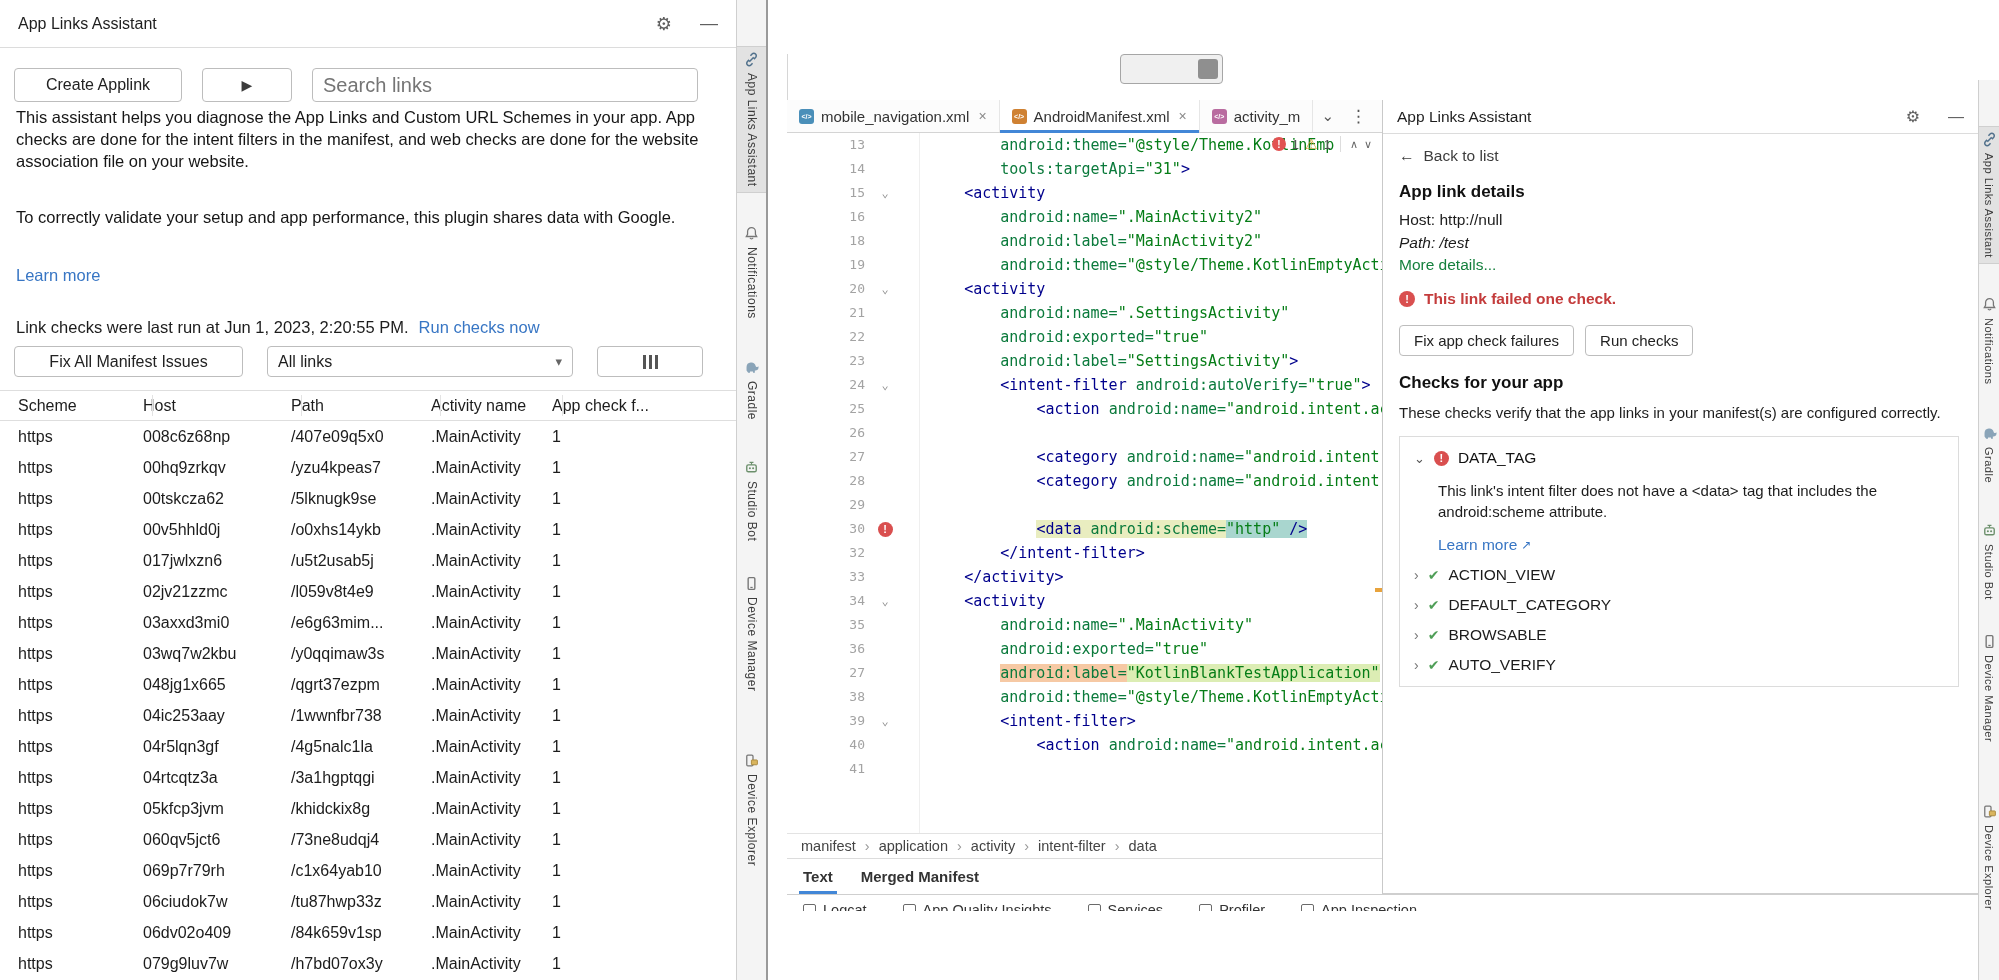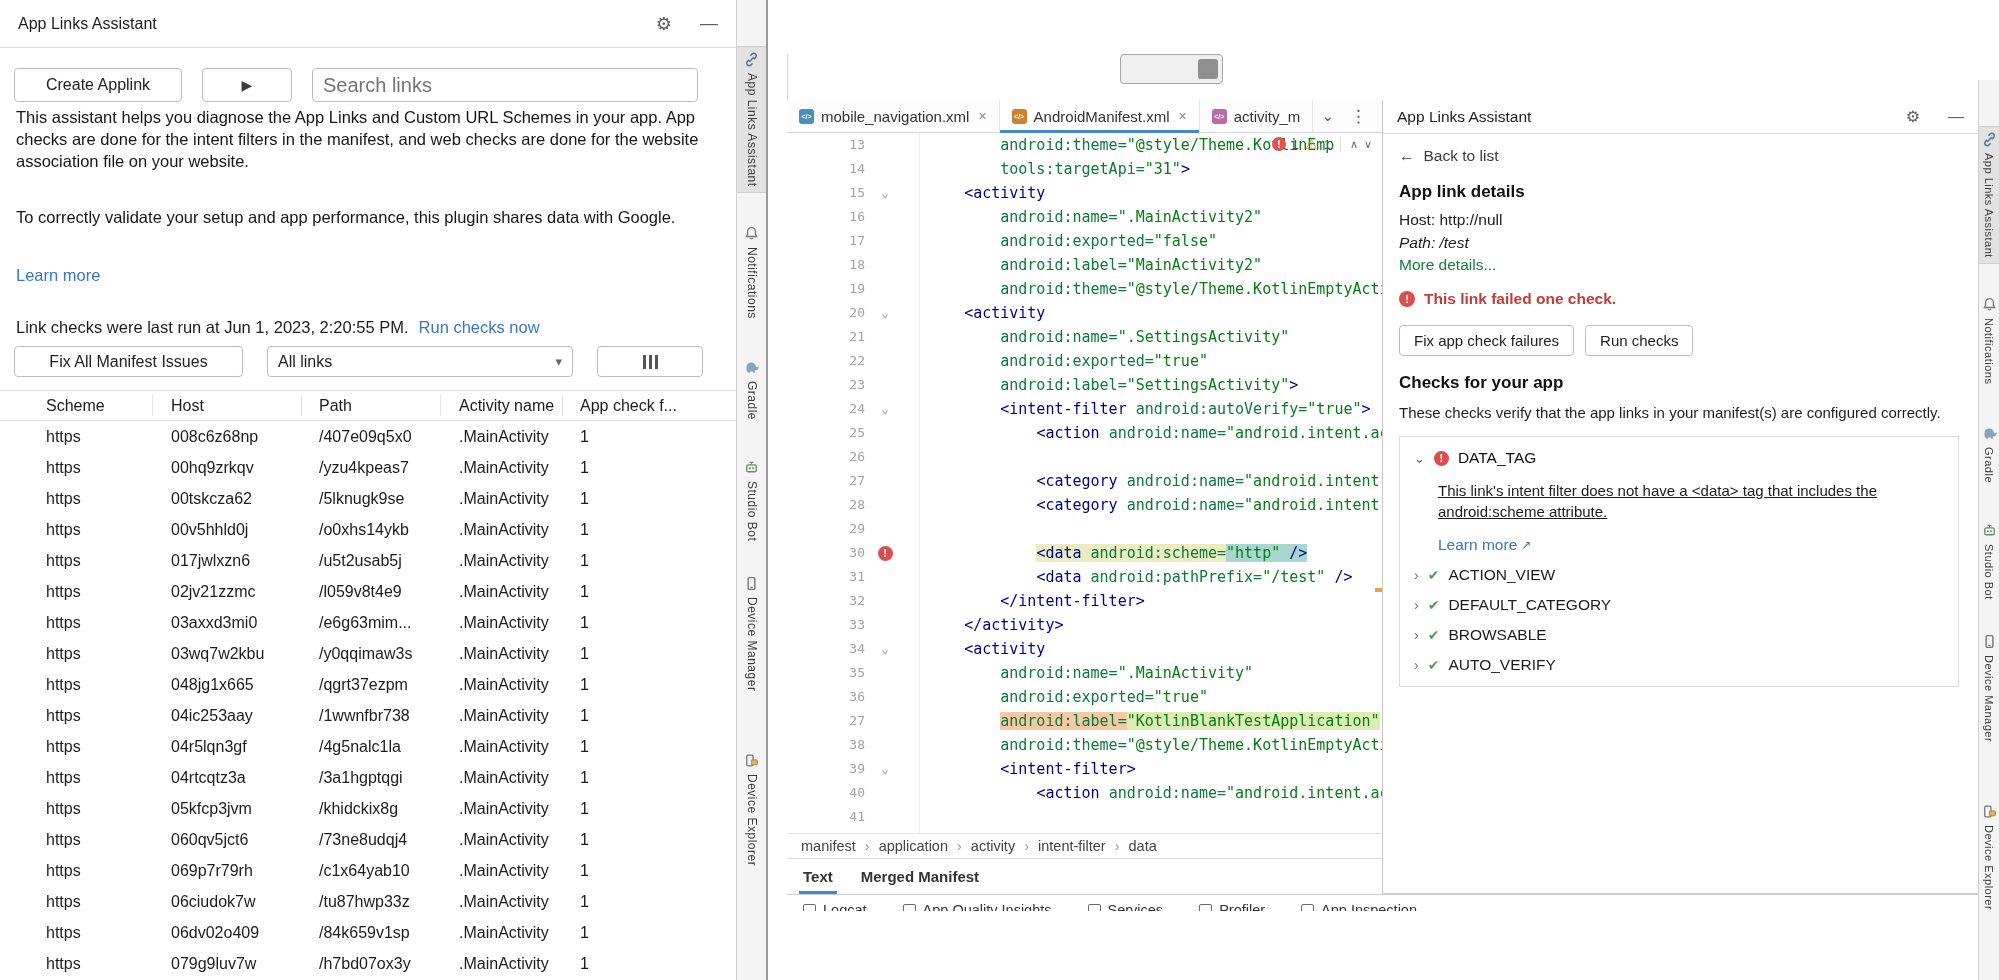--- a/index.html
+++ b/index.html
@@ -27,21 +27,21 @@
   .lw-learn{left:16px;top:266px;font-size:16.5px;}
   .lw-lastrun{left:16px;top:318px;font-size:16.5px;display:flex;gap:10px;}
   .lw-row2{left:14px;top:346px;display:flex;gap:24px;align-items:center;}
   .btn-fixall{width:229px;height:31px;}
   .combo{width:306px;height:31px;border:1px solid #bdbdbd;border-radius:4px;box-sizing:border-box;
          display:flex;align-items:center;padding:0 10px;font-size:16px;cursor:pointer;background:#fff;}
   .combo .chev{margin-left:auto;color:#666;font-size:13px;}
   .btn-cols{width:106px;height:31px;gap:3px;}
   .colbar{width:3px;height:14px;background:#555;display:inline-block;}
   .ltable{left:0;top:390px;right:0;bottom:0;overflow:hidden;font-size:16px;}
-  .thead,.trow{display:grid;grid-template-columns:125px 148px 140px 121px 1fr;padding-left:46px;align-items:center;}
+  .thead,.trow{display:grid;grid-template-columns:125px 148px 140px 121px 1fr;padding-left:18px;align-items:center;}
   .thead{height:29px;border-top:1px solid #dedede;border-bottom:1px solid #dedede;position:relative;color:#1c1c1c;}
   .vsep{position:absolute;top:4px;bottom:4px;width:1px;background:#e3e3e3;}
   .trow{height:31px;cursor:default;}
   .tcell{overflow:hidden;white-space:nowrap;}
 
   
   .strip{background:#f4f4f4;box-sizing:border-box;}
   .strip-left{left:736px;top:0;width:32px;height:980px;border-left:1px solid #cfcfcf;border-right:2px solid #9a9a9a;}
   .strip-right{left:1978px;top:80px;width:21px;height:900px;border-left:1px solid #cfcfcf;}
   .strip-item{display:flex;flex-direction:column;align-items:center;gap:6px;padding:5px 0;cursor:pointer;}
@@ -116,21 +116,21 @@
   .errball2{width:16px;height:16px;border-radius:50%;background:#d94f4f;color:#fff;font-size:11px;font-weight:bold;
             display:inline-flex;align-items:center;justify-content:center;flex:none;}
   .rp-buttons{margin-top:17px;display:flex;gap:11px;}
   .rbtn{border:1px solid #bdbdbd;border-radius:4px;background:#fff;height:31px;padding:0 14px;
         font-size:15px;color:#222;font-family:"Liberation Sans",sans-serif;cursor:pointer;}
   .checks-desc{margin-top:9px;font-size:15px;line-height:21px;width:545px;color:#1e1e1e;}
   .card{margin-top:13px;width:560px;border:1px solid #dcdcdc;padding:12px 14px;box-sizing:border-box;}
   .dt-row{display:flex;gap:9px;align-items:center;cursor:pointer;}
   .dt-chev{color:#555;font-size:13px;}
   .dt-name{color:#111;}
-  .dt-desc{margin:13px 0 0 24px;font-size:15px;line-height:21px;width:490px;text-decoration:underline;}
+  .dt-desc{margin:13px 0 0 24px;font-size:15px;line-height:21px;width:490px;}
   .dt-learn{margin:14px 0 0 24px;color:#3876c4;cursor:pointer;display:flex;gap:4px;align-items:center;}
   .ext{font-size:12px;}
   .chk-row{margin-top:12px;display:flex;gap:9px;align-items:center;cursor:pointer;}
   .chk-chev{color:#777;font-size:14px;}
   .chk-ok{color:#4f9e57;font-size:14px;}
 </style>
 </head>
 <body>
 
 <div class="abs lw">
@@ -443,35 +443,33 @@
   <span class="tb-more">⋮</span>
 </div>
 
 <div class="abs editor">
   <div class="gutter-sep"></div>
   <div>
       <div class="eline"><span class="lnum">13</span><span class="lic"></span><span class="lcode"><span class="tok">        </span><span class="tok at">android:theme=</span><span class="tok val">"@style/Theme.KotlinEmp</span></span></div>
       <div class="eline"><span class="lnum">14</span><span class="lic"></span><span class="lcode"><span class="tok">        </span><span class="tok at">tools:targetApi=</span><span class="tok val">"31"</span><span class="tok tg">&gt;</span></span></div>
       <div class="eline"><span class="lnum">15</span><span class="lic">⌄</span><span class="lcode"><span class="tok">    </span><span class="tok tg">&lt;activity</span></span></div>
       <div class="eline"><span class="lnum">16</span><span class="lic"></span><span class="lcode"><span class="tok">        </span><span class="tok at">android:name=</span><span class="tok val">".MainActivity2"</span></span></div>
-      <div class="eline"><span class="lnum">17</span><span class="lic"></span><span class="lcode"><span class="tok">        </span><span class="tok at">android:exported=</span><span class="tok val">"false"</span></span></div>
       <div class="eline"><span class="lnum">18</span><span class="lic"></span><span class="lcode"><span class="tok">        </span><span class="tok at">android:label=</span><span class="tok val">"MainActivity2"</span></span></div>
       <div class="eline"><span class="lnum">19</span><span class="lic"></span><span class="lcode"><span class="tok">        </span><span class="tok at">android:theme=</span><span class="tok val">"@style/Theme.KotlinEmptyActivity</span></span></div>
       <div class="eline"><span class="lnum">20</span><span class="lic">⌄</span><span class="lcode"><span class="tok">    </span><span class="tok tg">&lt;activity</span></span></div>
       <div class="eline"><span class="lnum">21</span><span class="lic"></span><span class="lcode"><span class="tok">        </span><span class="tok at">android:name=</span><span class="tok val">".SettingsActivity"</span></span></div>
       <div class="eline"><span class="lnum">22</span><span class="lic"></span><span class="lcode"><span class="tok">        </span><span class="tok at">android:exported=</span><span class="tok val">"true"</span></span></div>
       <div class="eline"><span class="lnum">23</span><span class="lic"></span><span class="lcode"><span class="tok">        </span><span class="tok at">android:label=</span><span class="tok val">"SettingsActivity"</span><span class="tok tg">&gt;</span></span></div>
       <div class="eline"><span class="lnum">24</span><span class="lic">⌄</span><span class="lcode"><span class="tok">        </span><span class="tok tg">&lt;intent-filter</span><span class="tok"> </span><span class="tok at">android:autoVerify=</span><span class="tok val">"true"</span><span class="tok tg">&gt;</span></span></div>
       <div class="eline"><span class="lnum">25</span><span class="lic"></span><span class="lcode"><span class="tok">            </span><span class="tok tg">&lt;action</span><span class="tok"> </span><span class="tok at">android:name=</span><span class="tok val">"android.intent.actio</span></span></div>
       <div class="eline"><span class="lnum">26</span><span class="lic"></span><span class="lcode"></span></div>
       <div class="eline"><span class="lnum">27</span><span class="lic"></span><span class="lcode"><span class="tok">            </span><span class="tok tg">&lt;category</span><span class="tok"> </span><span class="tok at">android:name=</span><span class="tok val">"android.intent.cate</span></span></div>
       <div class="eline"><span class="lnum">28</span><span class="lic"></span><span class="lcode"><span class="tok">            </span><span class="tok tg">&lt;category</span><span class="tok"> </span><span class="tok at">android:name=</span><span class="tok val">"android.intent.cate</span></span></div>
       <div class="eline"><span class="lnum">29</span><span class="lic"></span><span class="lcode"></span></div>
       <div class="eline"><span class="lnum">30</span><span class="lic"><span class="errball">!</span></span><span class="lcode"><span class="tok">            </span><span class="tok tg hl-y">&lt;data</span><span class="tok hl-y"> </span><span class="tok at hl-y">android:scheme=</span><span class="tok val hl-c">"http"</span><span class="tok hl-c"> </span><span class="tok tg hl-c">/&gt;</span></span></div>
-      <div class="eline"><span class="lnum">31</span><span class="lic"></span><span class="lcode"><span class="tok">            </span><span class="tok tg">&lt;data</span><span class="tok"> </span><span class="tok at">android:pathPrefix=</span><span class="tok val">"/test"</span><span class="tok"> </span><span class="tok tg">/&gt;</span></span></div>
       <div class="eline"><span class="lnum">32</span><span class="lic"></span><span class="lcode"><span class="tok">        </span><span class="tok tg">&lt;/intent-filter&gt;</span></span></div>
       <div class="eline"><span class="lnum">33</span><span class="lic"></span><span class="lcode"><span class="tok">    </span><span class="tok tg">&lt;/activity&gt;</span></span></div>
       <div class="eline"><span class="lnum">34</span><span class="lic">⌄</span><span class="lcode"><span class="tok">    </span><span class="tok tg">&lt;activity</span></span></div>
       <div class="eline"><span class="lnum">35</span><span class="lic"></span><span class="lcode"><span class="tok">        </span><span class="tok at">android:name=</span><span class="tok val">".MainActivity"</span></span></div>
       <div class="eline"><span class="lnum">36</span><span class="lic"></span><span class="lcode"><span class="tok">        </span><span class="tok at">android:exported=</span><span class="tok val">"true"</span></span></div>
       <div class="eline"><span class="lnum">27</span><span class="lic"></span><span class="lcode"><span class="tok">        </span><span class="tok at hl-o">android:label=</span><span class="tok val hl-g">"KotlinBlankTestApplication"</span></span></div>
       <div class="eline"><span class="lnum">38</span><span class="lic"></span><span class="lcode"><span class="tok">        </span><span class="tok at">android:theme=</span><span class="tok val">"@style/Theme.KotlinEmptyActivity</span></span></div>
       <div class="eline"><span class="lnum">39</span><span class="lic">⌄</span><span class="lcode"><span class="tok">        </span><span class="tok tg">&lt;intent-filter&gt;</span></span></div>
       <div class="eline"><span class="lnum">40</span><span class="lic"></span><span class="lcode"><span class="tok">            </span><span class="tok tg">&lt;action</span><span class="tok"> </span><span class="tok at">android:name=</span><span class="tok val">"android.intent.actio</span></span></div>
       <div class="eline"><span class="lnum">41</span><span class="lic"></span><span class="lcode"></span></div>

